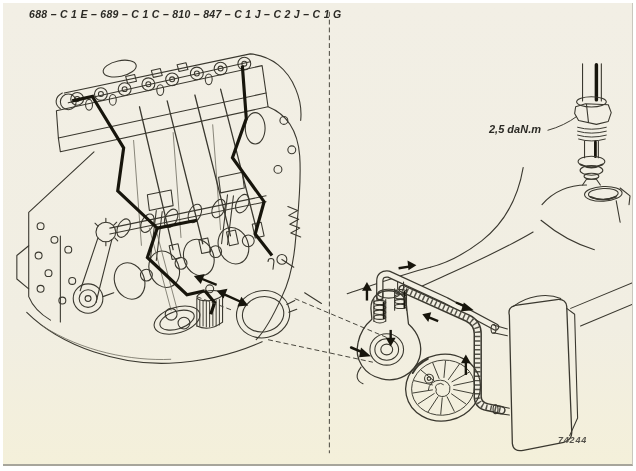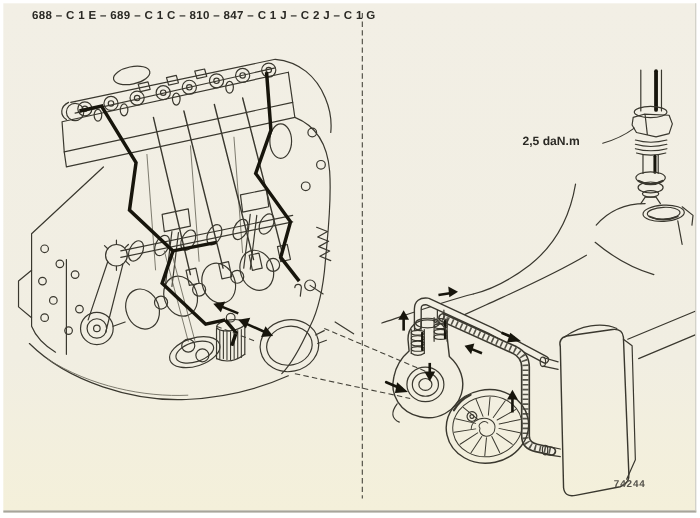--- a/index.html
+++ b/index.html
@@ -1,25 +1,25 @@
 <!DOCTYPE html>
 <html><head>
 <meta charset="utf-8">
 <style>
   html,body{margin:0;padding:0;background:#ffffff;}
   #stage{position:relative;width:636px;height:471px;background:#ffffff;overflow:hidden;
          font-family:"Liberation Sans",sans-serif;}
   #paper{position:absolute;left:3px;top:3px;width:629px;height:461px;
          background:linear-gradient(180deg,#f2efe5 0%,#f1eee2 70%,#f4f0da 100%);
-         border-right:1px solid #c9c7bd;border-bottom:2px solid #a7a59b;}
+         border-right:1px solid #c9c7bd;border-bottom:2px solid #a7a59b;font-style:italic;}
   .txt{position:absolute;white-space:nowrap;color:#2b2a25;}
   .hdr{font-size:10.5px;font-weight:bold;letter-spacing:0.3px;}
   #header-left{left:26px;top:5px;}
   #header-right{left:421px;top:5px;}
-  #torque-label{left:472px;top:120px;font-size:11px;font-weight:bold;}
+  #torque-label{left:486px;top:120px;font-size:11px;font-weight:bold;}
   #figure-number{left:555px;top:432px;font-size:9px;font-weight:bold;color:#55534c;letter-spacing:0.8px;}
   svg{position:absolute;left:0;top:0;}
   .ink{stroke:#3a382f;fill:none;stroke-width:1.1;stroke-linecap:round;stroke-linejoin:round;}
   .thin{stroke:#6b685c;stroke-width:0.8;}
   .bold{stroke:#17150c;stroke-width:3.2;fill:none;stroke-linecap:butt;stroke-linejoin:miter;}
   .fillink{fill:#17150c;stroke:none;}
   .dash{stroke:#45433a;stroke-width:1;fill:none;stroke-dasharray:5 3;}
 </style>
 </head>
 <body>

